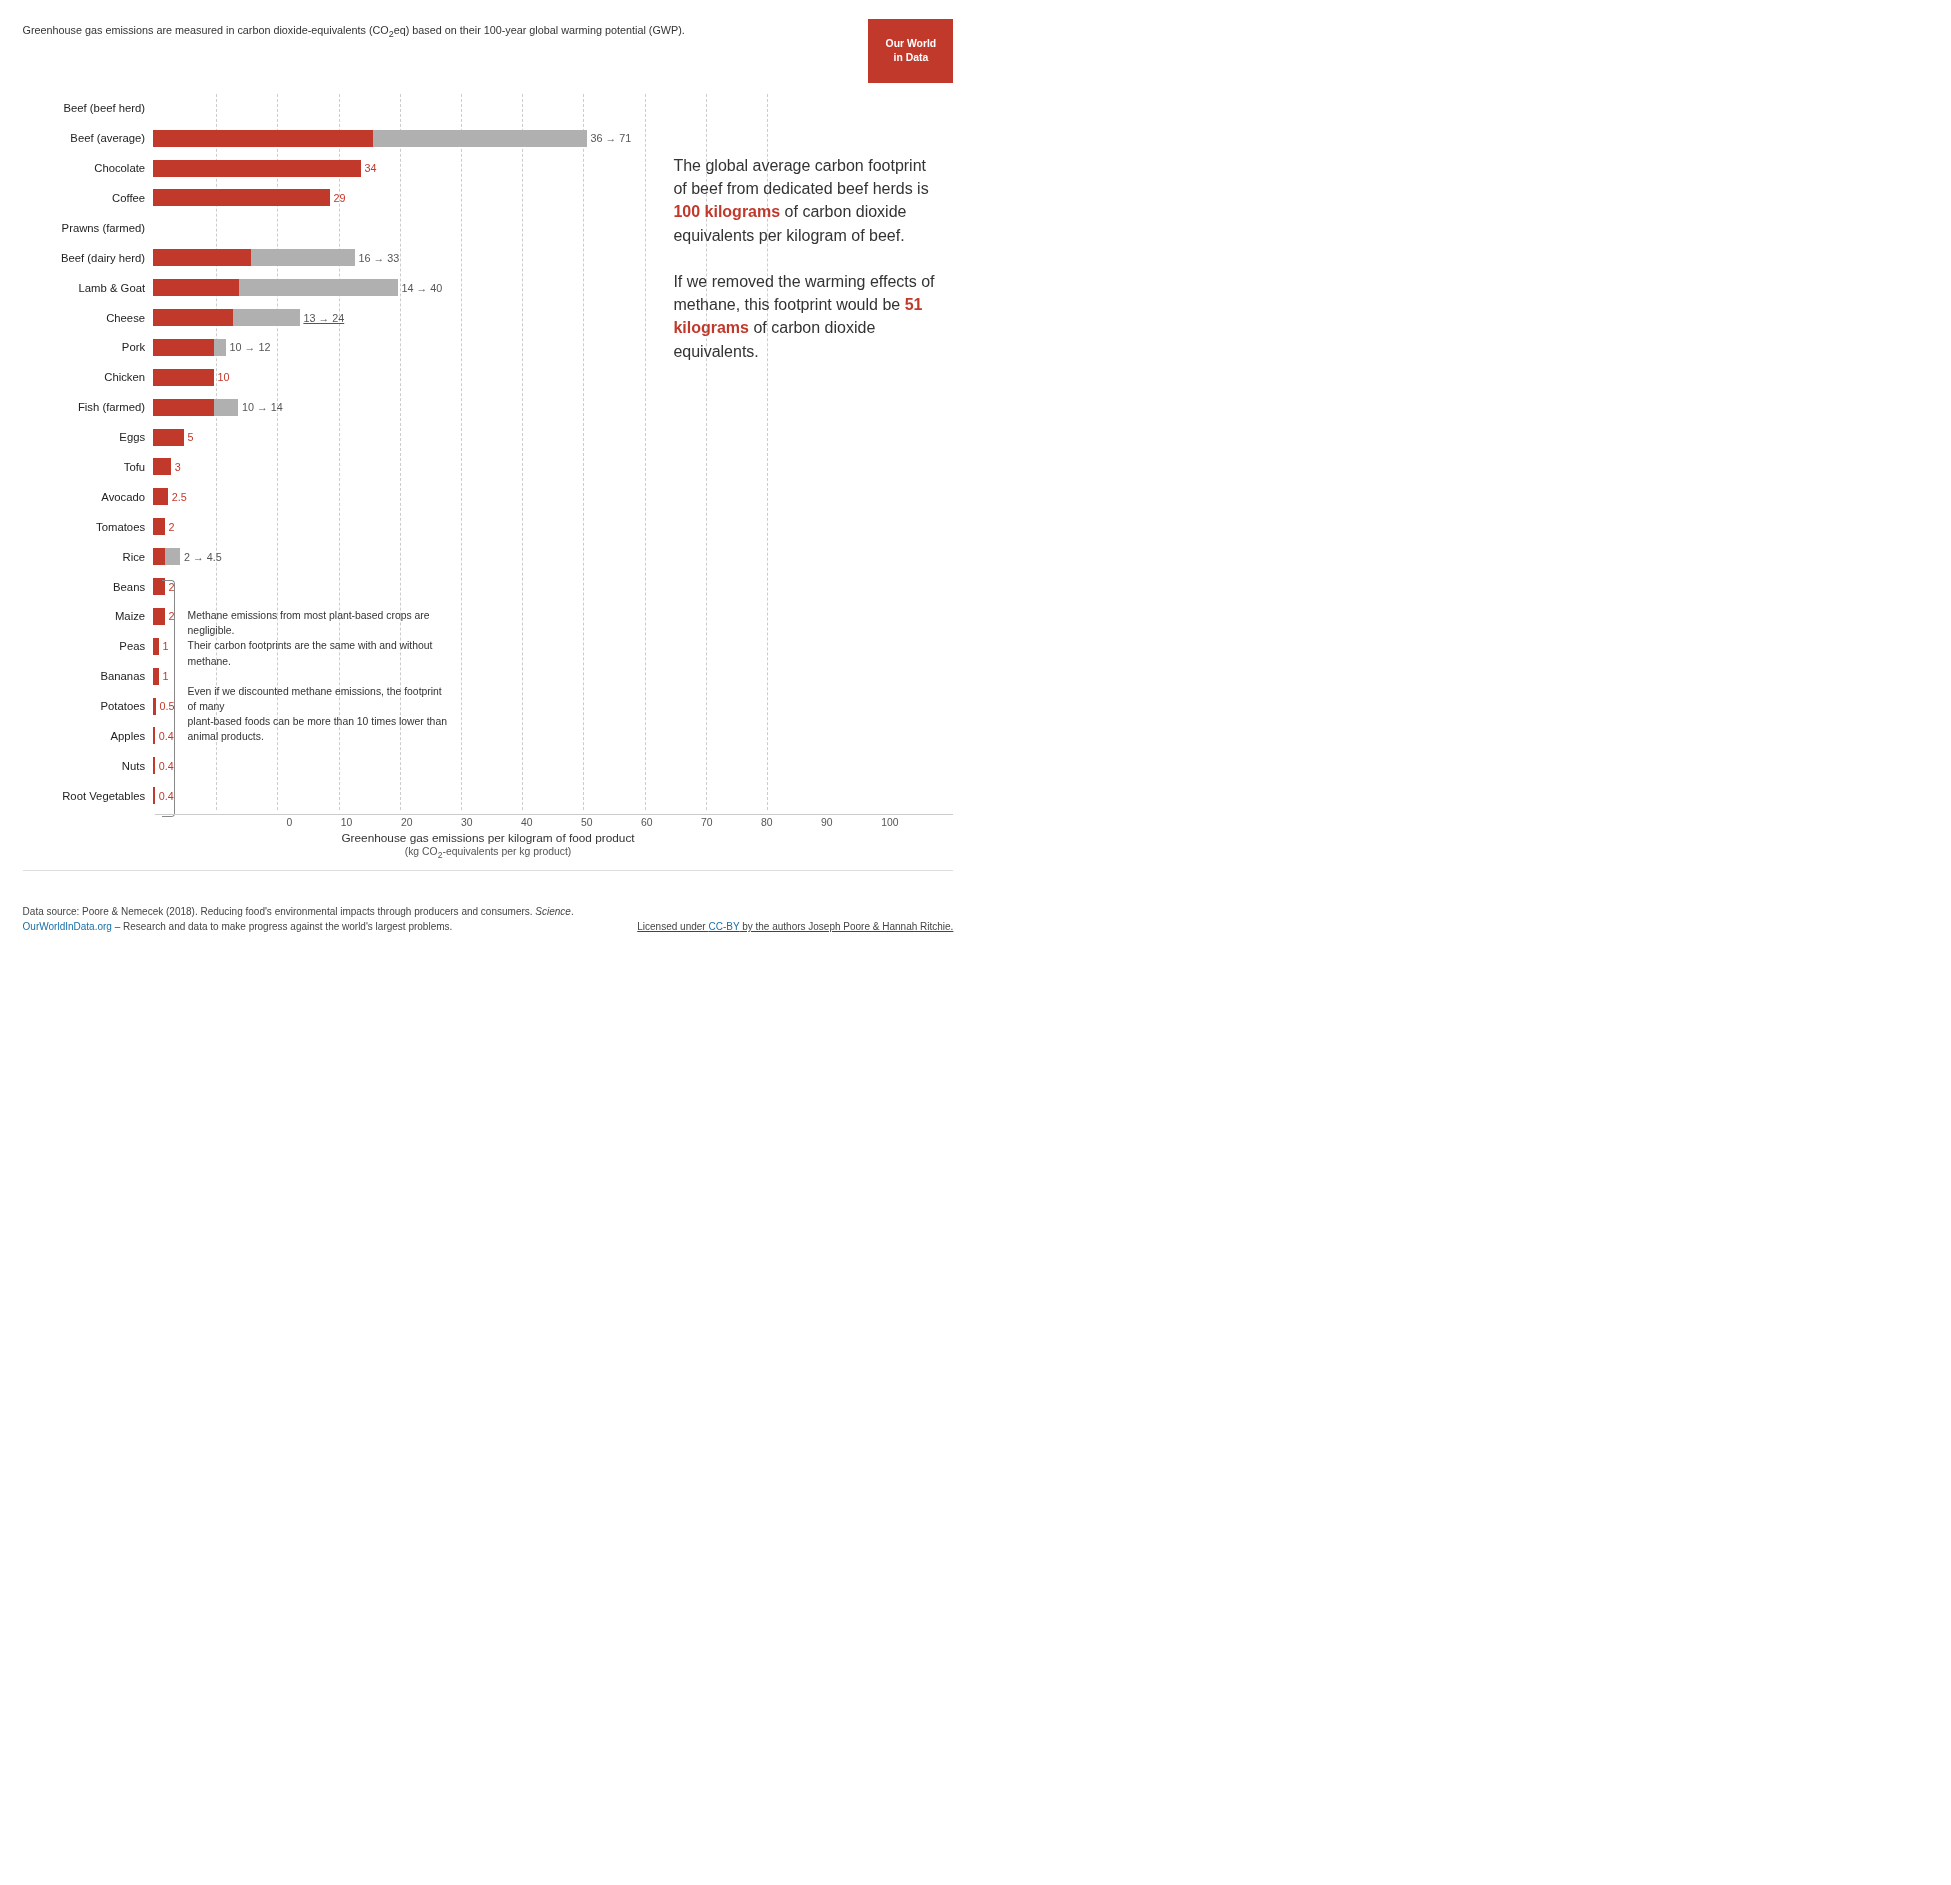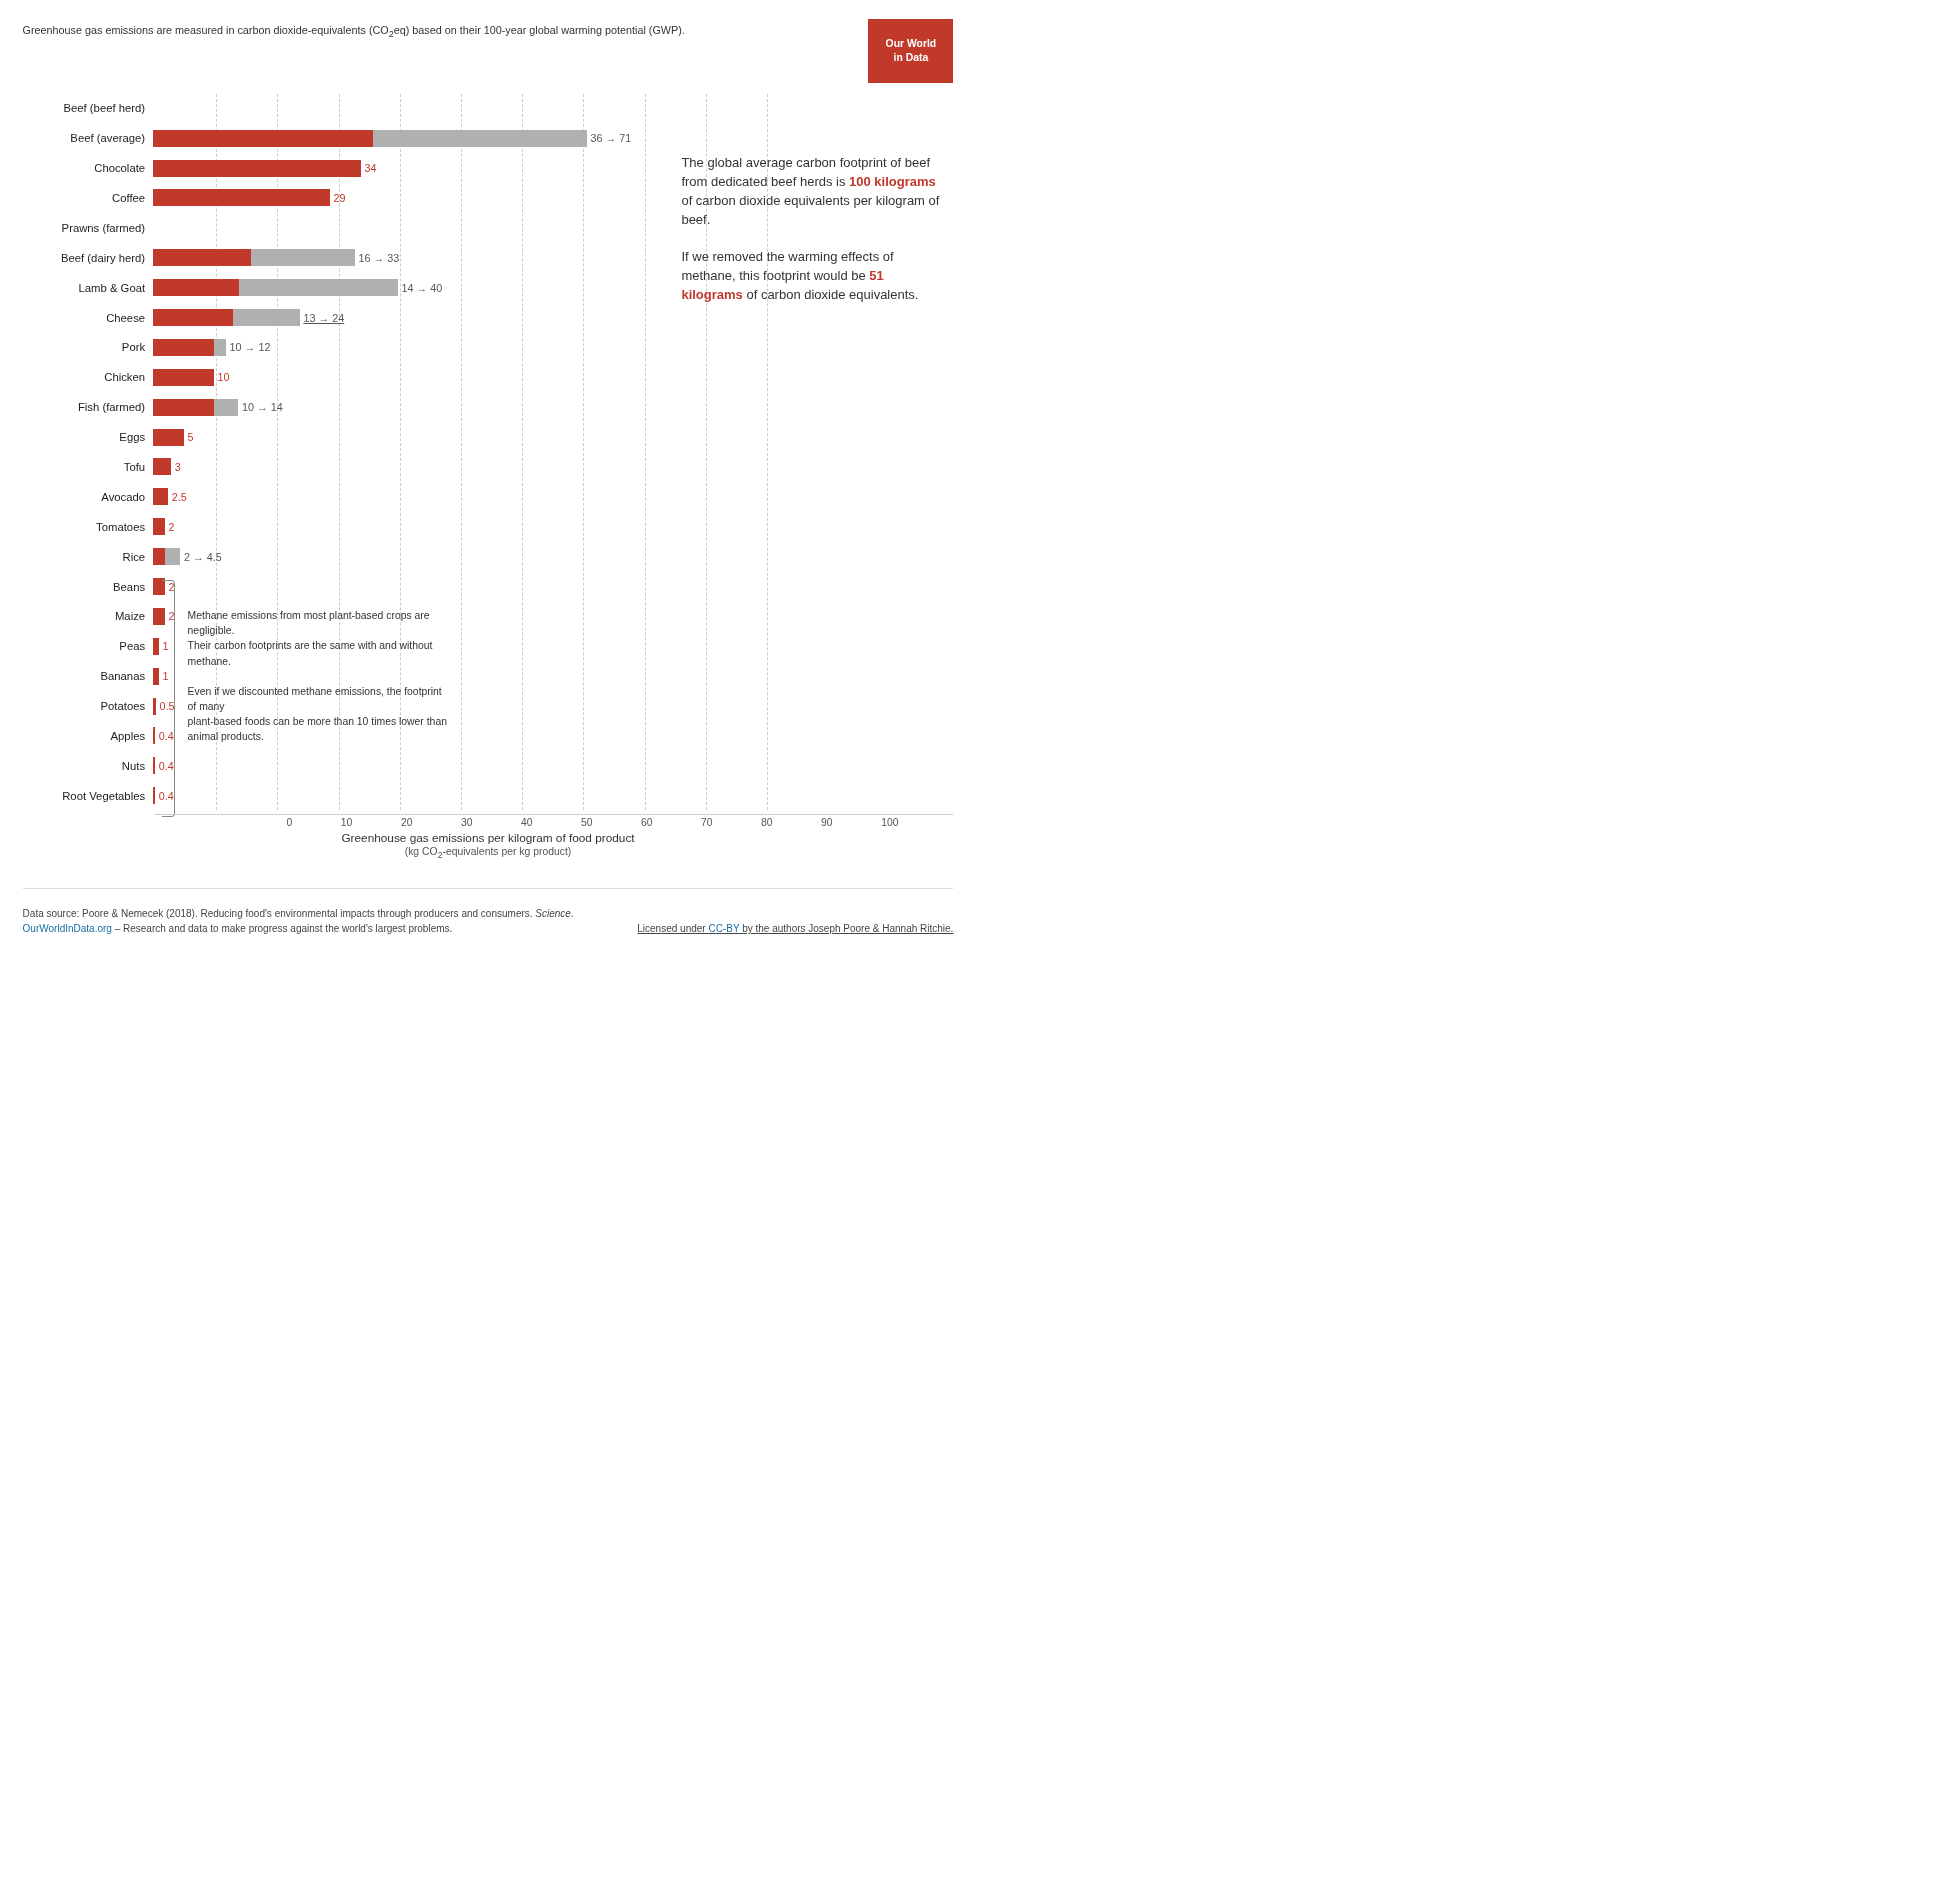--- a/index.html
+++ b/index.html
@@ -134,45 +134,45 @@
       font-weight: 500;
     }
     .x-axis-sublabel {
       text-align: center;
       font-size: 10.4px;
       color: #555;
       margin-top: 0.9px;
     }
     .annotation-box {
       position: absolute;
-      right: 8px;
+      right: 16px;
       top: 9.4px;
       width: 264px;
-      font-size: 13px;
+      font-size: 16px;
       color: #333;
       line-height: 1.45;
     }
     .annotation-box b {
       color: #c0392b;
     }
     .plant-annotation {
       position: absolute;
       left: 179px;
       font-size: 10.4px;
       color: #333;
       line-height: 1.45;
       width: 245px;
     }
     .footer {
-      margin-top: 28px;
+      margin-top: 10px;
       font-size: 10px;
       color: #444;
       line-height: 1.5;
       border-top: 0.9px solid #ddd;
-      padding-top: 2px;
+      padding-top: 18px;
     }
     .footer a { color: #1a6fa8; text-decoration: none; }
     .footer .license { float: right; text-decoration: underline; }
     .footer .license a { color: #1a6fa8; }
   </style>
 </head>
 <body>
 
 <div>
 

